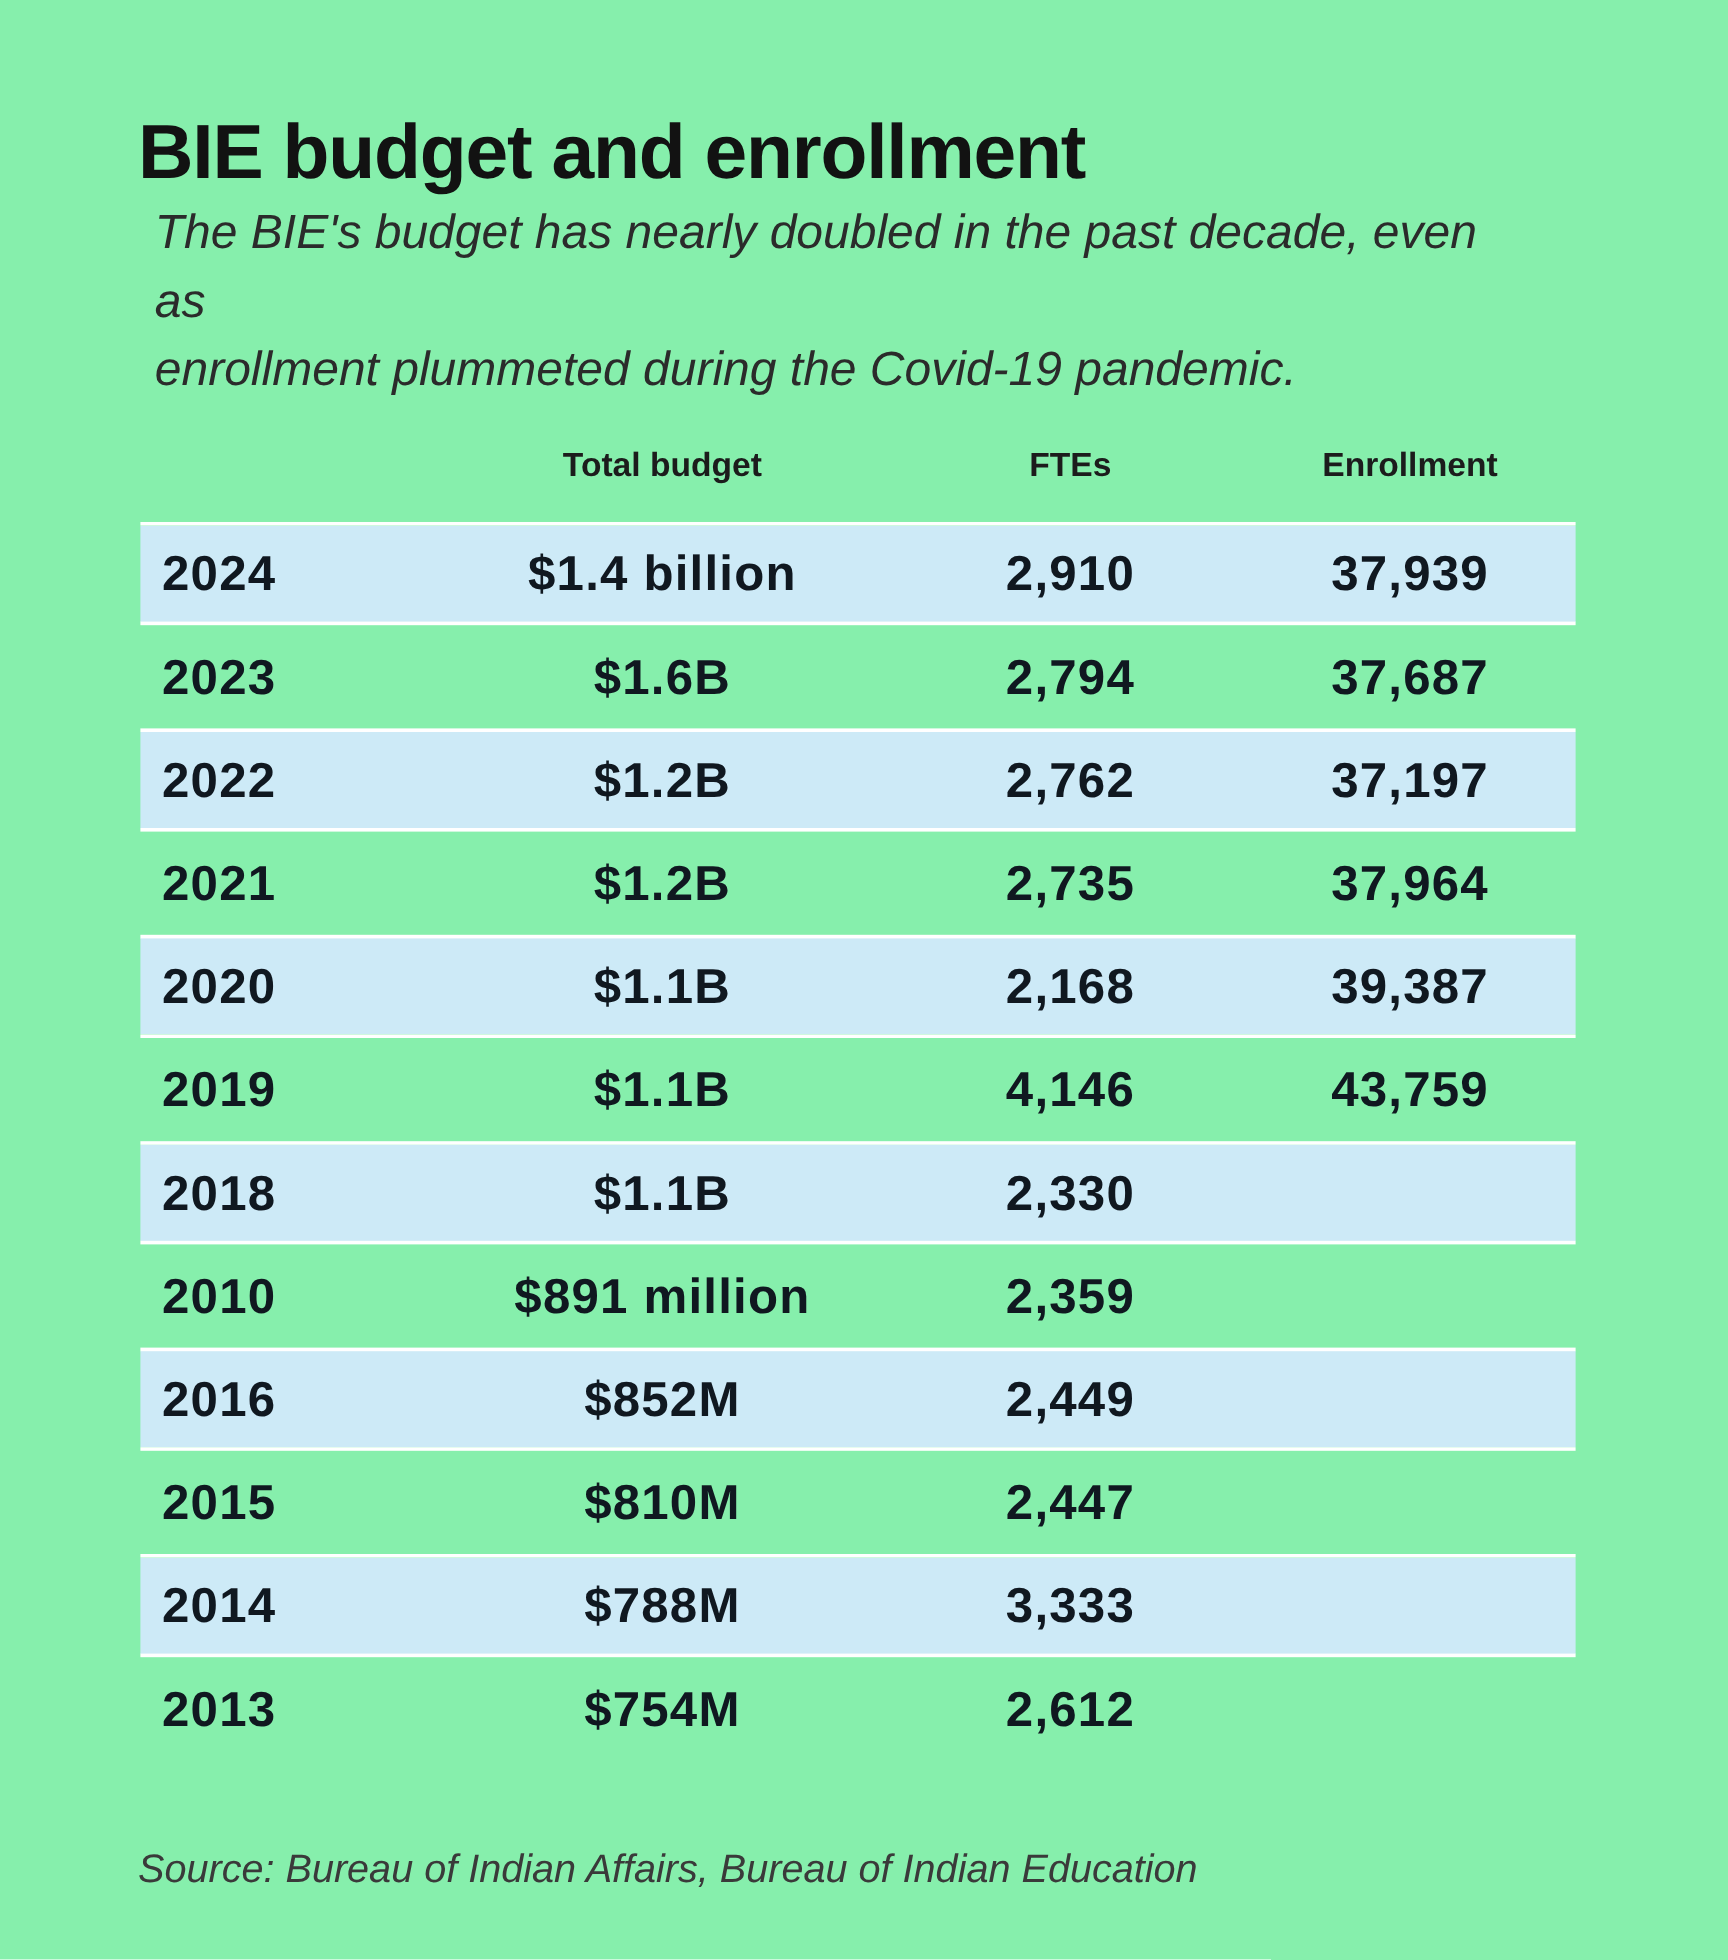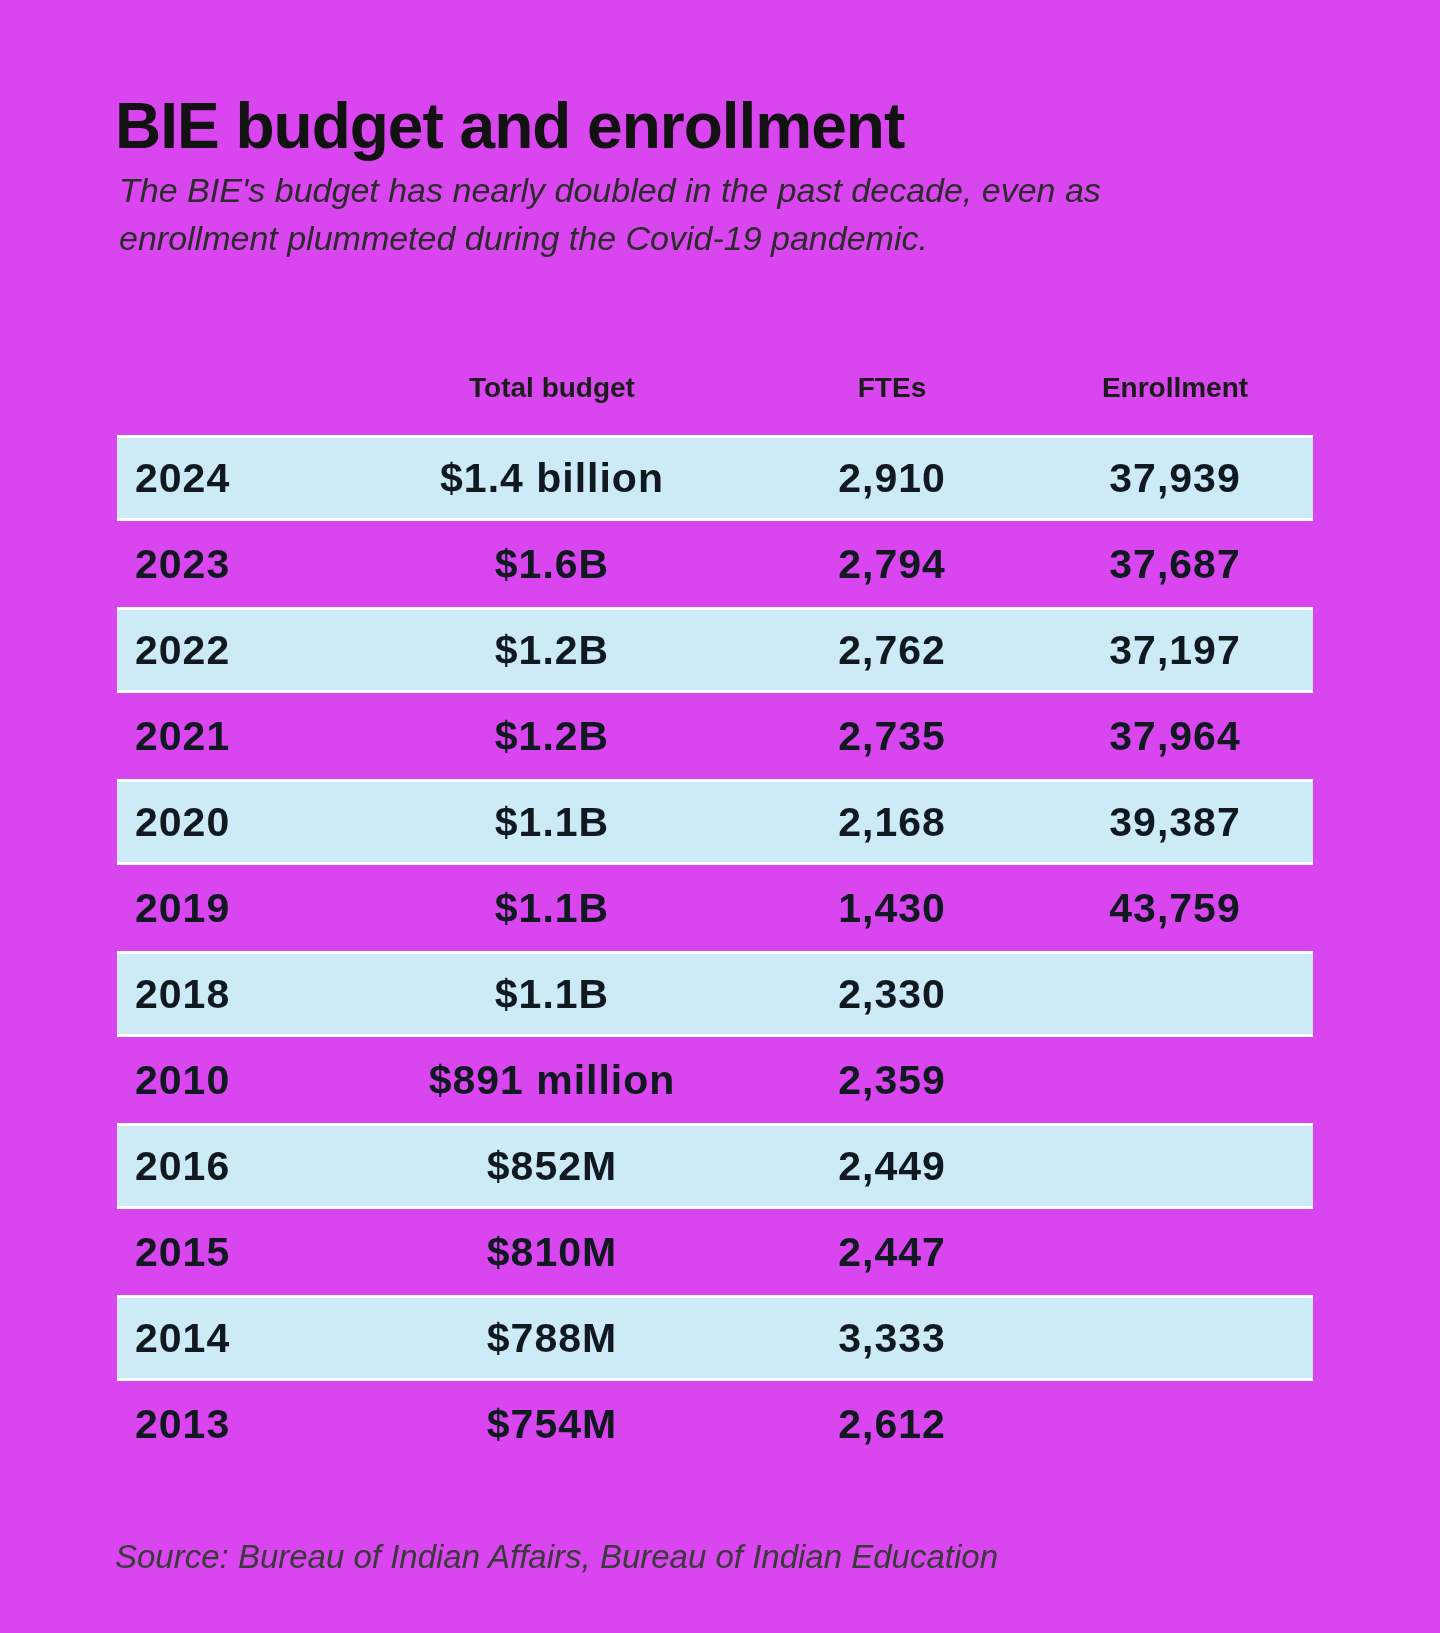--- a/index.html
+++ b/index.html
@@ -1,40 +1,40 @@
 <!DOCTYPE html>
 <html style="--hl: #cdeaf7;"><head>
 <meta charset="utf-8">
 <style>
   html, body { margin: 0; padding: 0; background: #ffffff; }
   .canvas {
     position: relative;
     width: 1440px;
     height: 1633px;
-    background: #d946ef;
+    background: #86efac;
     font-family: "Liberation Sans", sans-serif;
     color: #15191c;
     overflow: hidden;
   }
   .title {
     position: absolute;
     left: 115px;
     top: 50px;
     font-size: 64px;
     font-weight: bold;
     letter-spacing: -1px;
     color: #121212;
     line-height: 1.05;
   }
   .subtitle {
     position: absolute;
-    left: 119px;
+    left: 129px;
     top: 166px;
     width: 1150px;
-    font-size: 34px;
+    font-size: 40px;
     font-style: italic;
     color: #2b2b2b;
     line-height: 1.42;
   }
   .table-block {
     position: absolute;
     left: 117px;
     top: 340px;
     width: 1196px;
   }
@@ -126,21 +126,21 @@
   </div>
         <div class="grid-row data-row hl">
     <div class="cell year">2020</div>
     <div class="cell">$1.1B</div>
     <div class="cell">2,168</div>
     <div class="cell">39,387</div>
   </div>
         <div class="grid-row data-row">
     <div class="cell year">2019</div>
     <div class="cell">$1.1B</div>
-    <div class="cell">1,430</div>
+    <div class="cell">4,146</div>
     <div class="cell">43,759</div>
   </div>
         <div class="grid-row data-row hl">
     <div class="cell year">2018</div>
     <div class="cell">$1.1B</div>
     <div class="cell">2,330</div>
     <div class="cell"></div>
   </div>
         <div class="grid-row data-row">
     <div class="cell year">2010</div>

